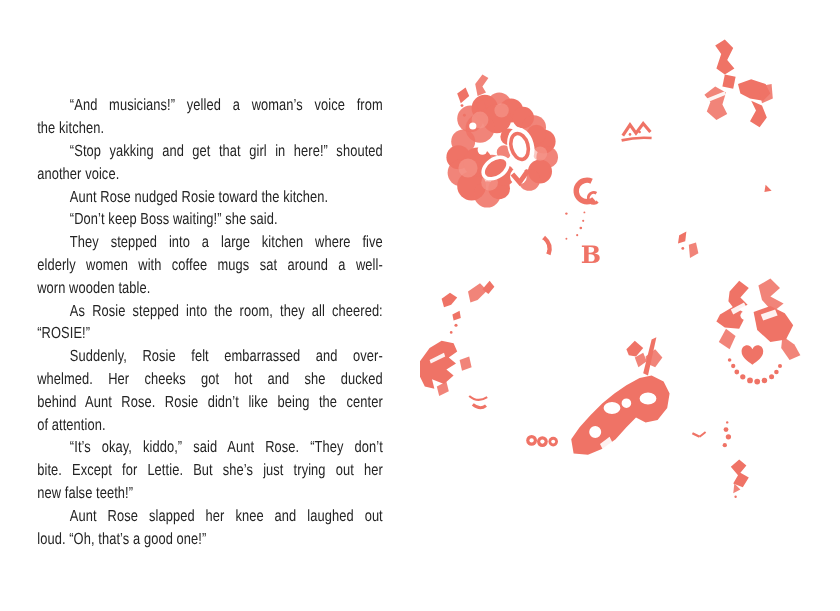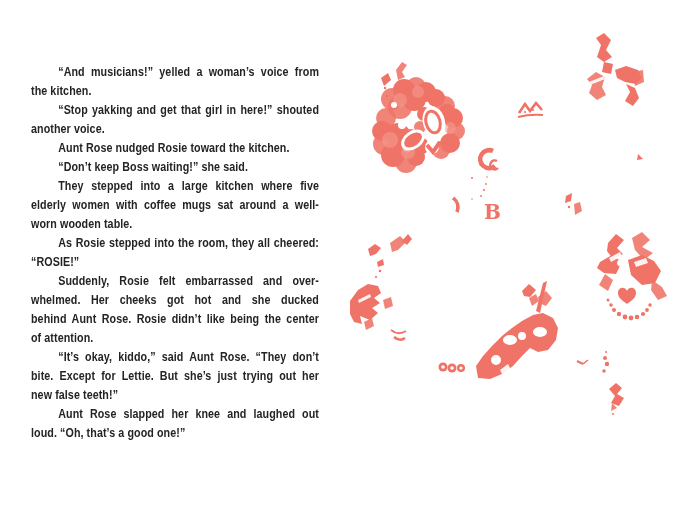--- a/index.html
+++ b/index.html
@@ -2,21 +2,21 @@
 <html style="--coral: #ef7366;"><head>
 <meta charset="utf-8">
 <style>
   :root { --coral:#ef7366; --coral-light:#f59d92; }
   html,body { margin:0; padding:0; }
   body {
     width:700px; height:509px; position:relative; overflow:hidden;
     background:#ffffff;
     font-family:"Liberation Sans",sans-serif;
   }
-  .left-page { position:absolute; left:0; top:0; width:350px; height:457px;font-weight:bold; }
+  .left-page { position:absolute; left:0; top:16px; width:350px; height:457px; }
   .text-block {
     position:absolute; left:31px; top:62px; width:360px;
     transform:scaleX(0.8); transform-origin:0 0;
     font-size:13.4px; line-height:19px; color:#242424;
     letter-spacing:0.1px;
   }
   .line { text-align:left; white-space:normal; }
   .line.just { text-align:justify; text-align-last:justify; }
   .line.first { padding-left:34px; }
   .page-number {

